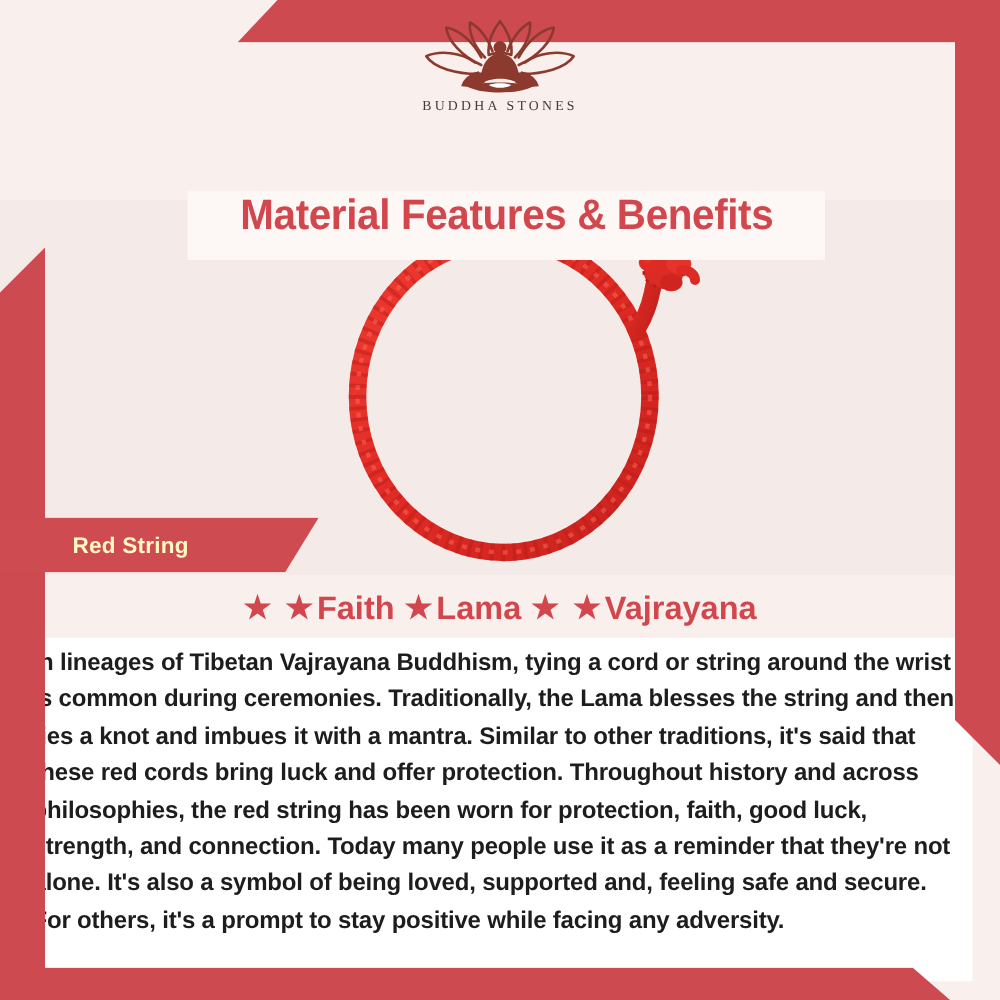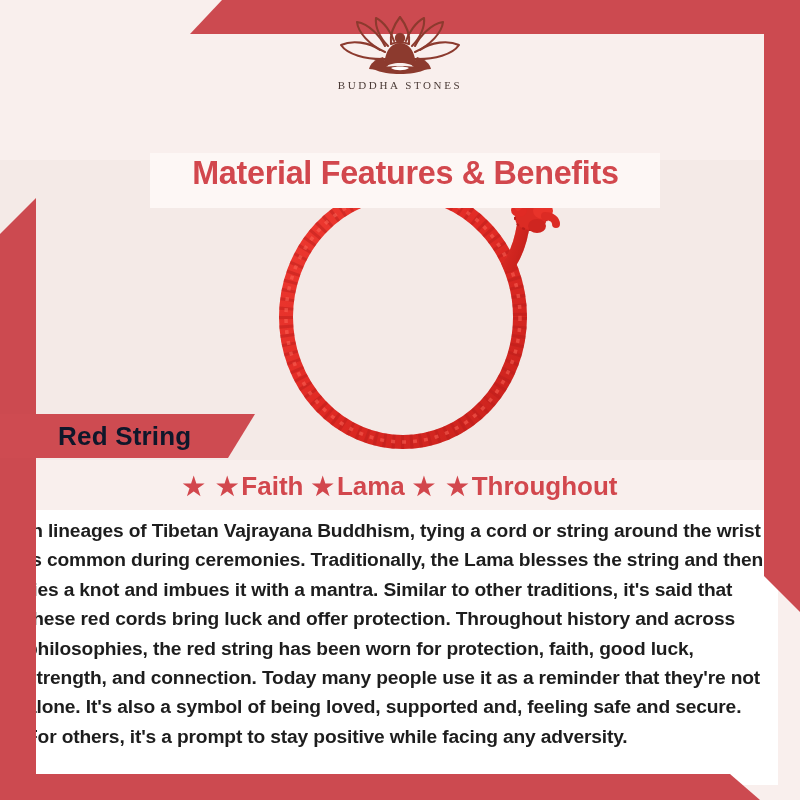--- a/index.html
+++ b/index.html
@@ -75,21 +75,21 @@
   .label-band{
     position:absolute;top:414px;left:0;width:255px;height:44px;
     background:#ce4b51;
     clip-path:polygon(0 0, 255px 0, 228px 44px, 0 44px);
     display:flex;align-items:center;
     z-index:9;
   }
   .label-band .label-text{
     margin-left:58px;
     font-family:"Liberation Sans Narrow","Liberation Sans",sans-serif;
-    font-size:26px;font-weight:bold;color:#0f172a;letter-spacing:0.2px;
+    font-size:18px;font-weight:bold;color:#fef9c3;letter-spacing:0.2px;
   }
 
   
   .benefits{
     position:absolute;top:462px;left:0;width:800px;height:48px;
     background:#f9efed;
     display:flex;align-items:center;justify-content:center;
     z-index:5;
   }
   .benefit{
@@ -204,21 +204,21 @@
     </span>
     <span class="benefit">
       <span class="star">★</span>
       <span>Lama</span>
     </span>
     <span class="benefit">
       <span class="star">★</span>
     </span>
     <span class="benefit">
       <span class="star">★</span>
-      <span>Throughout</span>
+      <span>Vajrayana</span>
     </span>
   </div>
 
   <div class="body-panel">
     <p class="body-copy">In lineages of Tibetan Vajrayana Buddhism, tying a cord or string around the wrist is common during ceremonies. Traditionally, the Lama blesses the string and then ties a knot and imbues it with a mantra. Similar to other traditions, it's said that these red cords bring luck and offer protection. Throughout history and across philosophies, the red string has been worn for protection, faith, good luck, strength, and connection. Today many people use it as a reminder that they're not alone. It's also a symbol of being loved, supported and, feeling safe and secure. For others, it's a prompt to stay positive while facing any adversity.</p>
   </div>
 
   <div class="frame-top"></div>
   <div class="frame-right"></div>
   <div class="frame-left"></div>

